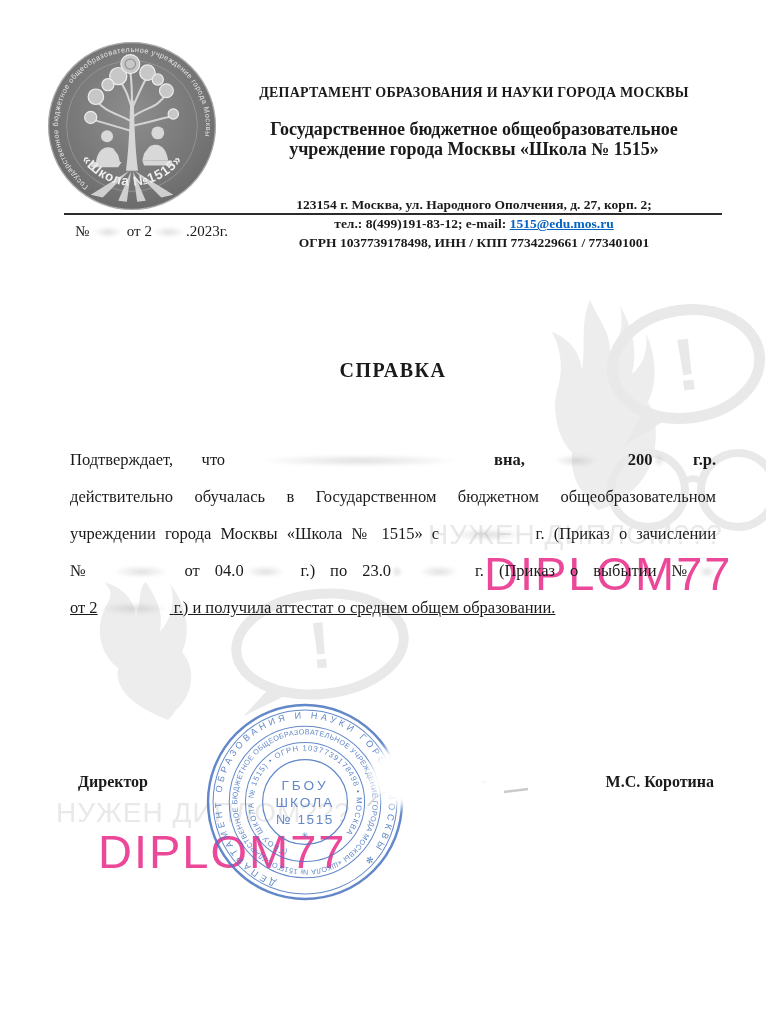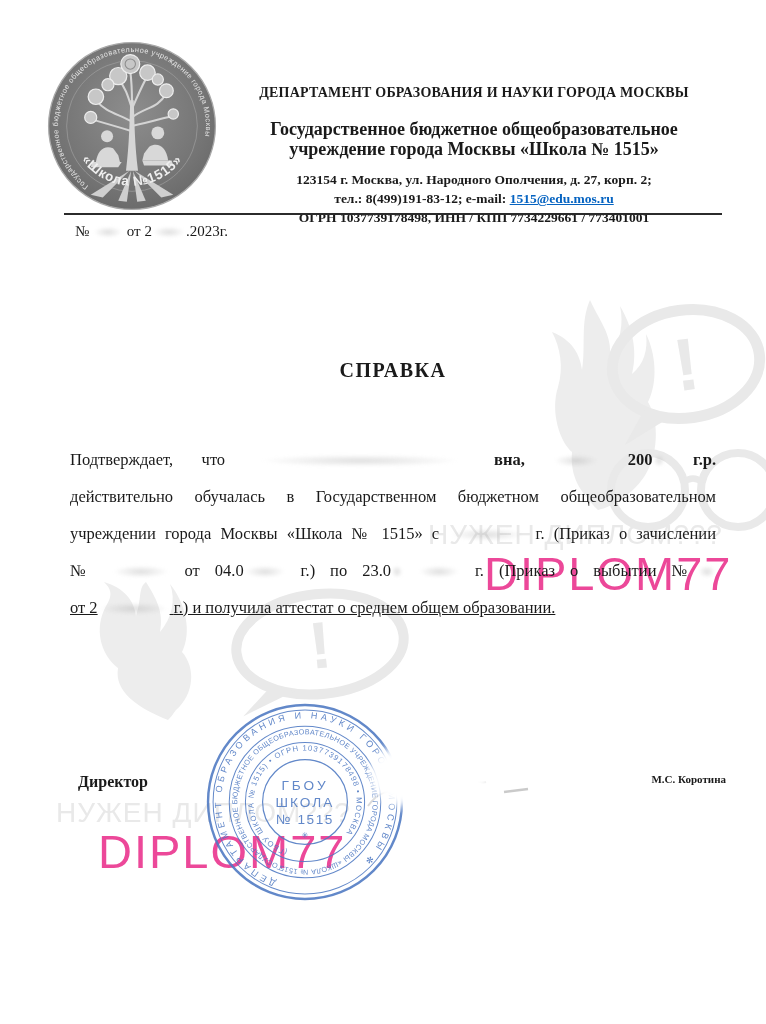--- a/index.html
+++ b/index.html
@@ -14,38 +14,38 @@
   .wm-text { position:absolute; color:#e9e9e9; font-family:"Liberation Sans", sans-serif; line-height:1.05; }
   .wm-text .wm-l1 { font-size:28px; letter-spacing:1px; white-space:nowrap; }
   .wm-text .wm-l2 { font-size:47px; font-weight:normal; letter-spacing:2px; white-space:nowrap; color:#ec4899; }
   
   .content { position:absolute; inset:0; z-index:1; }
   .letterhead { position:absolute; top:40px; left:46px; right:40px; display:flex; align-items:flex-start; }
   .logo-wrap { width:176px; flex:0 0 176px; }
   .hdr-text { flex:1; text-align:center; font-weight:bold; padding-top:8px; }
   .hdr-dept { font-size:14px; letter-spacing:0.2px;margin-top:37px; }
   .hdr-org  { font-size:18px; margin-top:18px; line-height:20px; }
-  .hdr-addr { font-size:13.5px; margin-top:11px; line-height:19px; }
+  .hdr-addr { font-size:13.5px; margin-top:36px; line-height:19px; }
   .hdr-email { color:#0563c1; text-decoration:underline; }
   .divider { position:absolute; top:213px; left:64px; width:658px; border-top:2px solid #2b2b2b; }
   .ref-line { position:absolute; top:223px; left:75px; font-size:15px; }
   .doc-title { position:absolute; top:359px; left:70px; width:646px; text-align:center;
                font-size:20px; font-weight:bold; letter-spacing:1.5px; }
   .doc-body { position:absolute; top:441px; left:70px; width:646px; font-size:16.5px; line-height:37px; }
   .jline { text-align:justify; text-align-last:justify; }
   .lline { text-align:left;text-decoration:underline; }
   .b { font-weight:bold; }
   .nb { white-space:nowrap; }
   
   .rd { display:inline-block; height:0.85em; vertical-align:-0.1em; border-radius:3px;
         background:radial-gradient(ellipse 60% 55% at 50% 55%, rgba(150,150,150,0.30), rgba(190,190,190,0.12) 60%, transparent 78%);
         filter:blur(1.5px); }
   .issued-line { position:absolute; top:666px; left:70px; font-size:16.5px; }
   .sig-role { position:absolute; top:773px; left:78px; font-size:16px; font-weight:bold; }
-  .sig-name { position:absolute; top:773px; right:40px; font-size:11px; font-weight:bold;font-family:Liberation Serif, serif; }
+  .sig-name { position:absolute; top:773px; right:52px; font-size:16px; font-weight:bold;font-family:Liberation Serif, serif; }
   .stamp { position:absolute; left:204px; top:701px; width:202px; height:202px; z-index:2; opacity:0.88; }
   .stamp-erase { position:absolute; left:370px; top:740px; width:118px; height:70px;
                  background:#fff; border-radius:45%; filter:blur(5px); z-index:3; }
   .sig-scribble { position:absolute; left:362px; top:762px; z-index:1; }
 </style>
 </head>
 <body>
 
 <div class="page">
 

